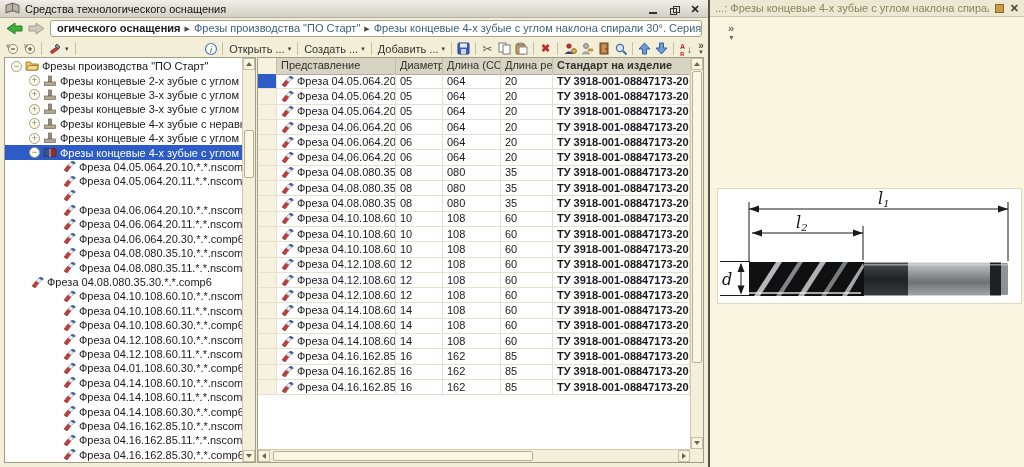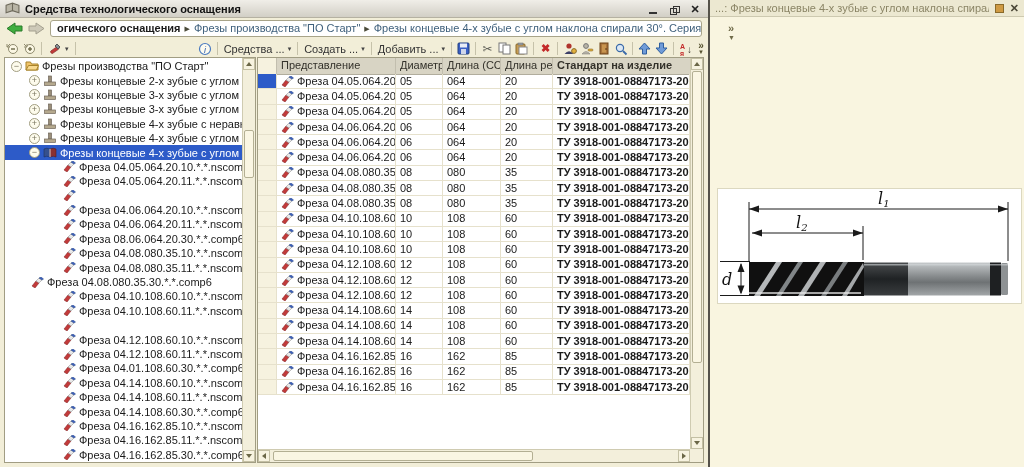--- a/index.html
+++ b/index.html
@@ -2,21 +2,21 @@
 <html><head>
 <meta charset="utf-8">
 <style>
   html,body{margin:0;padding:0;}
   #stage{position:relative;width:1024px;height:467px;background:#55524a;
     font-family:"Liberation Sans",sans-serif;font-size:11px;color:#1a1a1a;overflow:hidden;}
   
   #main-window{position:absolute;left:0;top:0;width:708px;height:467px;background:#f2eed8;}
   #titlebar{height:17px;background:linear-gradient(#f0eee8,#d2cfc6);display:flex;align-items:center;
     padding:0 4px;gap:4px;border-bottom:1px solid #b5b1a2;}
-  #titlebar .title{font-weight:bold;color:#111;white-space:nowrap;}
+  #titlebar .title{font-weight:normal;color:#111;white-space:nowrap;}
   .win-btns{margin-left:auto;display:flex;align-items:center;gap:7px;margin-right:2px;}
   .win-btn{width:14px;height:12px;display:flex;align-items:flex-end;justify-content:center;color:#222;cursor:default;}
   .min-glyph{width:8px;height:2px;background:#333;margin-bottom:1px;}
   .restore-glyph{position:relative;width:9px;height:9px;}
   .restore-glyph i{position:absolute;border:1px solid #333;background:transparent;}
   .restore-glyph i.b{left:0;top:2px;width:5px;height:5px;}
   .restore-glyph i.f{left:3px;top:0;width:5px;height:5px;}
   .close-glyph{font-weight:bold;font-size:11px;line-height:12px;}
   
   #navbar{height:21px;display:flex;align-items:center;padding:0 6px;gap:5px;}
@@ -150,21 +150,21 @@
 
       <div id="tb-right">
         <span class="tb-ico">
           <svg width="14" height="14" viewBox="0 0 14 14">
               <circle cx="7" cy="7" r="5.5" fill="#fdfbf0" stroke="#4a7ac0" stroke-width="1.2"></circle>
               <text x="7" y="10.5" text-anchor="middle" font-size="9" font-style="italic" fill="#2f5fae">i</text>
             </svg>
         </span>
         <span class="tb-sep"></span>
         <span class="tb-btn">
-          <span>Средства ...</span>
+          <span>Открыть ...</span>
           <span class="drop">▾</span>
         </span>
         <span class="tb-sep"></span>
         <span class="tb-btn">
           <span>Создать ...</span>
           <span class="drop">▾</span>
         </span>
         <span class="tb-sep"></span>
         <span class="tb-btn">
           <span>Добавить ...</span>
@@ -346,21 +346,21 @@
               <polygon points="8,1 10,0 12.5,2 11,3" fill="#3a5fc0" stroke="#23407e" stroke-width="0.5"></polygon>
             </svg>
             <span>Фреза 04.06.064.20.11.*.*.nscomp2</span>
           </div>
           <div class="tree-row" style="padding-left:58px">
             <svg class="row-ico" viewBox="0 0 13 11" width="13" height="11">
               <polygon points="1,9 5,4 8,6 4,11" fill="#c23a3a" stroke="#7a2020" stroke-width="0.5"></polygon>
               <polygon points="5,4 8,1 11,3 8,6" fill="#e8e8e8" stroke="#888" stroke-width="0.5"></polygon>
               <polygon points="8,1 10,0 12.5,2 11,3" fill="#3a5fc0" stroke="#23407e" stroke-width="0.5"></polygon>
             </svg>
-            <span>Фреза 08.06.064.20.30.*.*.comp6</span>
+            <span>Фреза 04.06.064.20.30.*.*.comp6</span>
           </div>
           <div class="tree-row" style="padding-left:58px">
             <svg class="row-ico" viewBox="0 0 13 11" width="13" height="11">
               <polygon points="1,9 5,4 8,6 4,11" fill="#c23a3a" stroke="#7a2020" stroke-width="0.5"></polygon>
               <polygon points="5,4 8,1 11,3 8,6" fill="#e8e8e8" stroke="#888" stroke-width="0.5"></polygon>
               <polygon points="8,1 10,0 12.5,2 11,3" fill="#3a5fc0" stroke="#23407e" stroke-width="0.5"></polygon>
             </svg>
             <span>Фреза 04.08.080.35.10.*.*.nscomp1</span>
           </div>
           <div class="tree-row" style="padding-left:58px">
@@ -394,20 +394,21 @@
               <polygon points="8,1 10,0 12.5,2 11,3" fill="#3a5fc0" stroke="#23407e" stroke-width="0.5"></polygon>
             </svg>
             <span>Фреза 04.10.108.60.11.*.*.nscomp2</span>
           </div>
           <div class="tree-row" style="padding-left:58px">
             <svg class="row-ico" viewBox="0 0 13 11" width="13" height="11">
               <polygon points="1,9 5,4 8,6 4,11" fill="#c23a3a" stroke="#7a2020" stroke-width="0.5"></polygon>
               <polygon points="5,4 8,1 11,3 8,6" fill="#e8e8e8" stroke="#888" stroke-width="0.5"></polygon>
               <polygon points="8,1 10,0 12.5,2 11,3" fill="#3a5fc0" stroke="#23407e" stroke-width="0.5"></polygon>
             </svg>
+            <span>Фреза 04.10.108.60.30.*.*.comp6</span>
           </div>
           <div class="tree-row" style="padding-left:58px">
             <svg class="row-ico" viewBox="0 0 13 11" width="13" height="11">
               <polygon points="1,9 5,4 8,6 4,11" fill="#c23a3a" stroke="#7a2020" stroke-width="0.5"></polygon>
               <polygon points="5,4 8,1 11,3 8,6" fill="#e8e8e8" stroke="#888" stroke-width="0.5"></polygon>
               <polygon points="8,1 10,0 12.5,2 11,3" fill="#3a5fc0" stroke="#23407e" stroke-width="0.5"></polygon>
             </svg>
             <span>Фреза 04.12.108.60.10.*.*.nscomp1</span>
           </div>
           <div class="tree-row" style="padding-left:58px">

